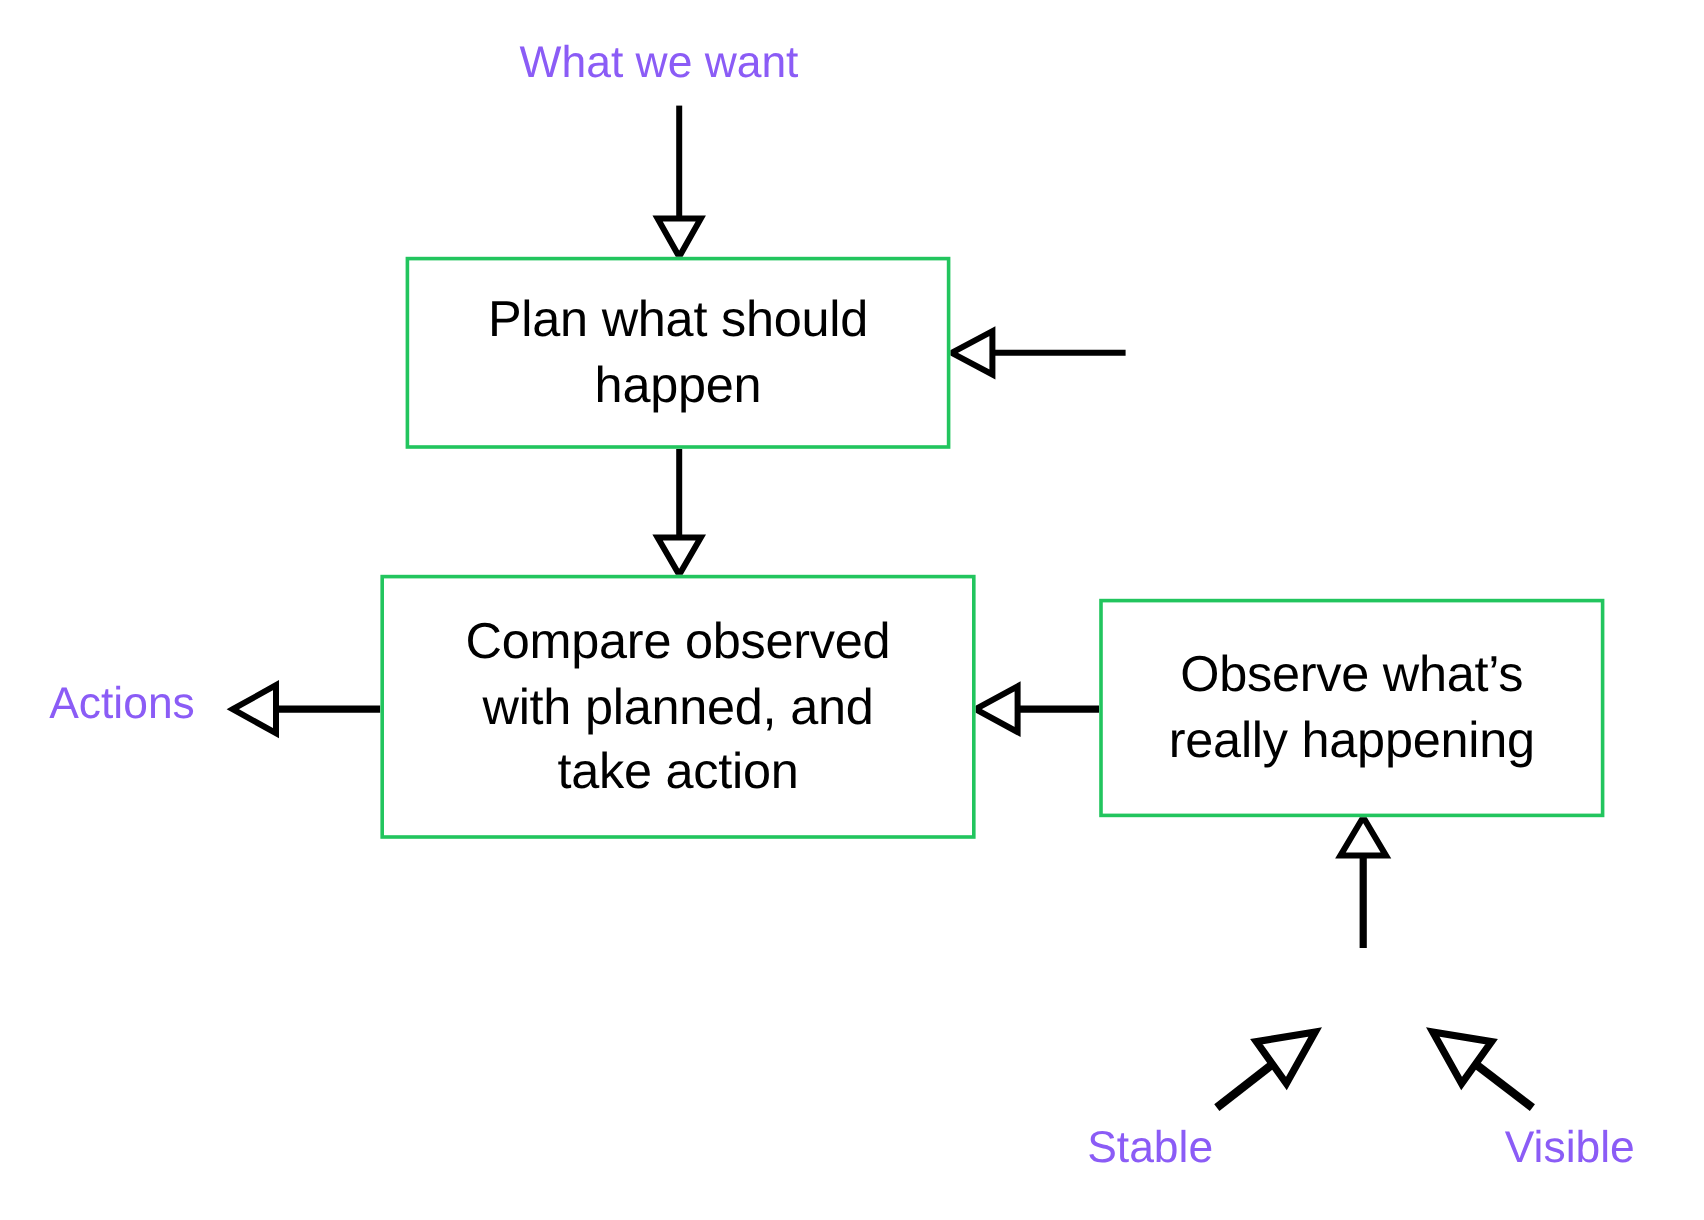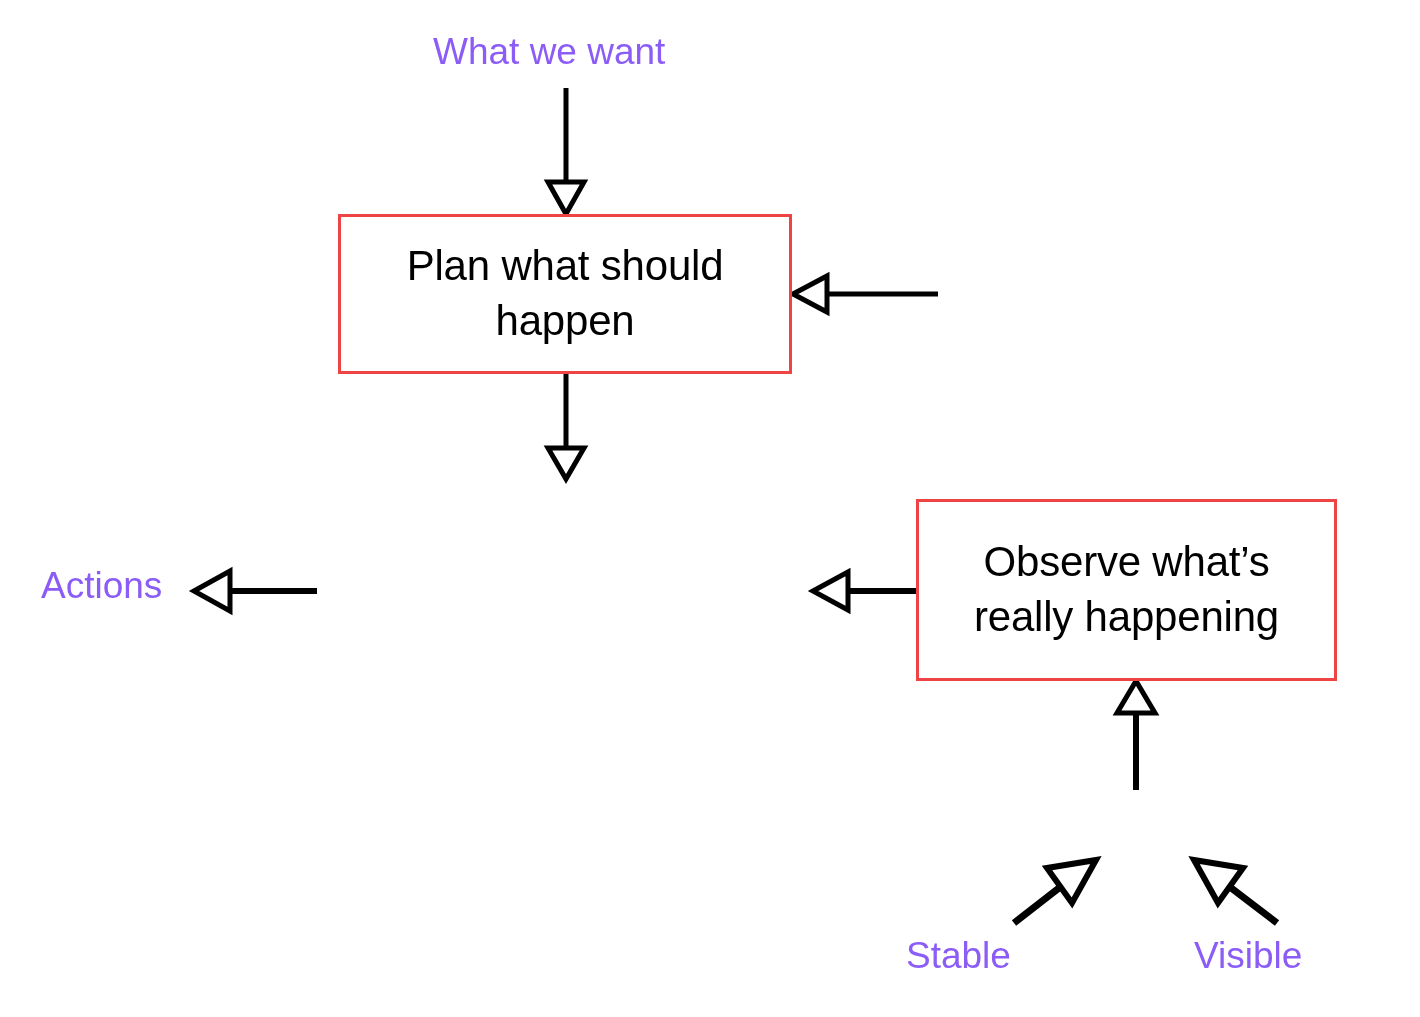--- a/index.html
+++ b/index.html
@@ -20,21 +20,21 @@
   #diagram-svg {
     position: absolute;
     left: 0;
     top: 0;
     width: 1420px;
     height: 1017px;
   }
   .node-box {
     position: absolute;
     box-sizing: border-box;
-    border: 3px solid #ef4444;
+    border: 3px solid #22c55e;
     background: #ffffff;
     display: flex;
     align-items: center;
     justify-content: center;
     text-align: center;
   }
   .node-label {
     font-size: 42px;
     line-height: 1.30;
     letter-spacing: -0.2px;
@@ -54,21 +54,21 @@
   #box-observe   { left: 916px; top: 499px;  width: 421px; height: 182px; }
   #box-compare .node-label { font-size: 42px; }
   #box-observe .node-label { font-size: 42px; }
 
   
   #label-what-we-want   { left: 433px;  top: 32px;  }
   #label-how-to-get-it  { left: 944px;  top: 274px; }
   #label-actions        { left: 41px;   top: 566px; }
   #label-whats-really   { left: 894px;  top: 800px; }
   #label-stable         { left: 906px;  top: 936px; }
-  #label-visible        { left: 1194px; top: 936px; }
+  #label-visible        { left: 1254px; top: 936px; }
 </style>
 </head>
 <body>
 
 <div id="canvas">
 
   <svg id="diagram-svg" viewBox="0 0 1420 1017" xmlns="http://www.w3.org/2000/svg">
 
     <g>
       <line x1="566" y1="88" x2="566" y2="186" stroke="#000" stroke-width="5"></line>
@@ -109,20 +109,25 @@
       <line x1="1277" y1="923" x2="1222" y2="881" stroke="#000" stroke-width="7"></line>
       <polygon points="1194,860 1243,868 1218,903" fill="#ffffff" stroke="#000" stroke-width="6" stroke-linejoin="miter"></polygon>
     </g>
   </svg>
 
   <div class="node-box" id="box-plan">
     <div class="node-label">Plan what should
 happen</div>
   </div>
 
+  <div class="node-box" id="box-compare">
+    <div class="node-label">Compare observed
+with planned, and
+take action</div>
+  </div>
 
   <div class="node-box" id="box-observe">
     <div class="node-label">Observe what’s
 really happening</div>
   </div>
 
   <div class="free-label" id="label-what-we-want">What we want</div>
 
 
   <div class="free-label" id="label-actions">Actions</div>

